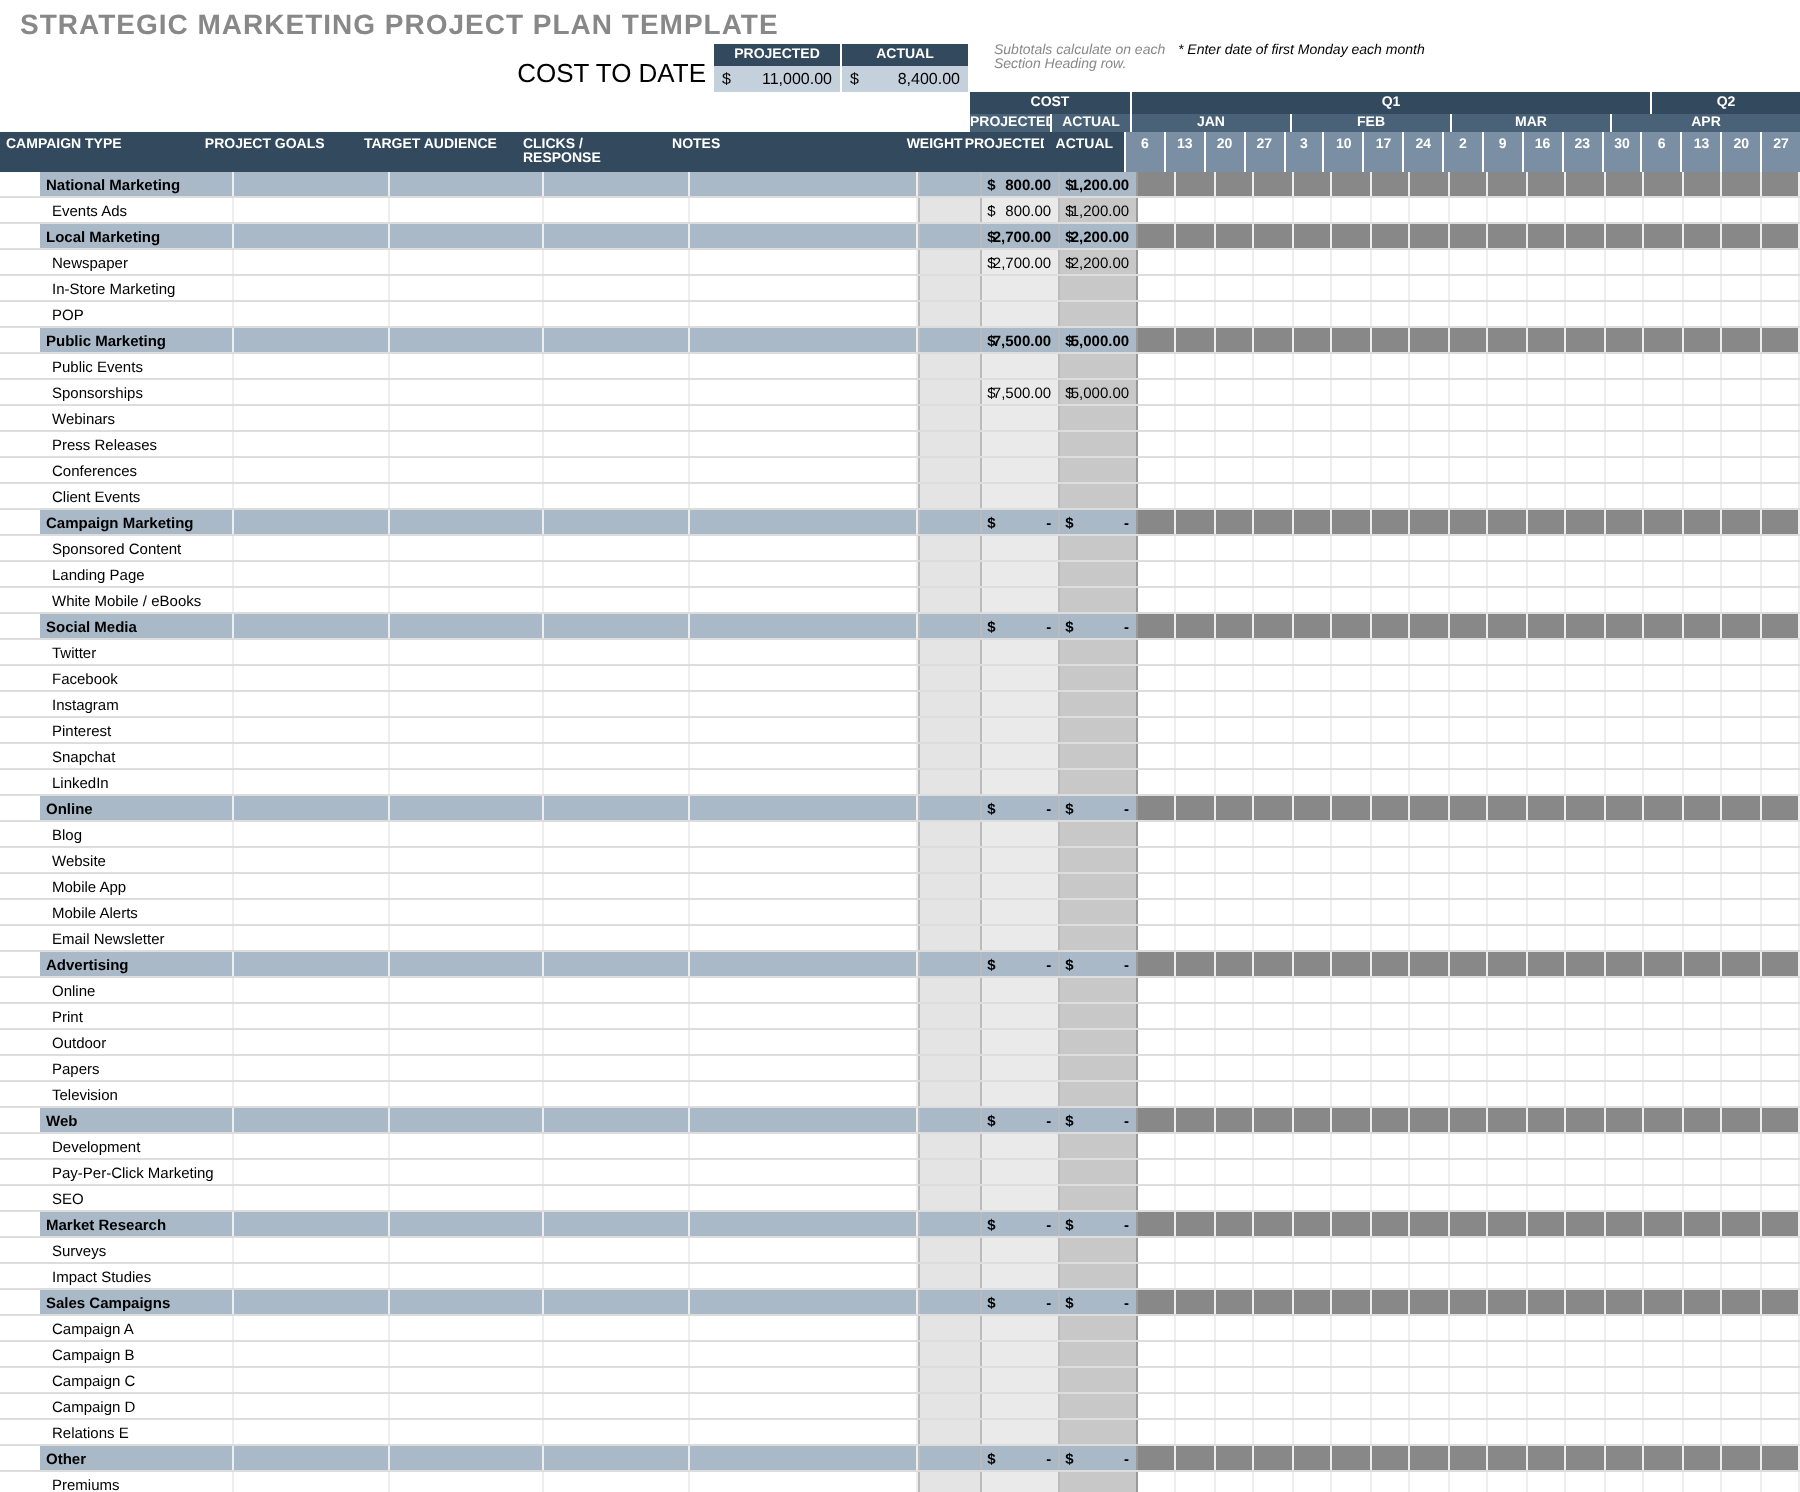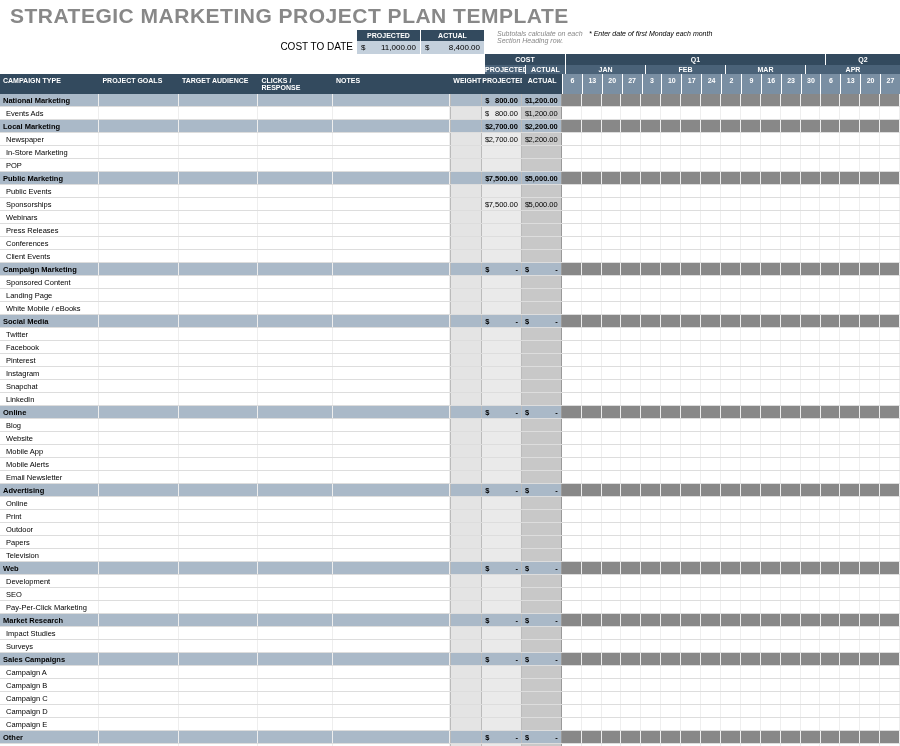--- a/index.html
+++ b/index.html
@@ -5,39 +5,39 @@
 * { box-sizing: border-box; margin: 0; padding: 0; }
 body {
   font-family: Arial, sans-serif;
   font-size: 8px;
   background: #fff;
   width: 900px;
   height: 746px;
   overflow: hidden;
 }
 .title {
-  font-size: 21px;
+  font-size: 14px;
   font-weight: bold;
   color: #888;
   letter-spacing: 0.5px;
   padding: 4px 0 2px 10px;
   font-family: Arial, sans-serif;
 }
 .top-area {
   display: flex;
   padding-left: 10px;
 }
 .cost-to-date {
   display: flex;
   align-items: flex-end;
   width: 475px;
   justify-content: flex-end;
 }
 .ctd-label {
-  font-size: 10px;
+  font-size: 13px;
   padding-bottom: 2px;
   padding-right: 4px;
 }
 .ctd-boxes {
   display: flex;
   flex-direction: column;
 }
 .ctd-headers {
   display: flex;
 }
@@ -167,21 +167,21 @@
   line-height: 13px;
   border-bottom: 1px solid #ddd;
 }
 .cell {
   font-size: 7.5px;
   padding-left: 3px;
   border-right: 1px solid #eee;
   overflow: hidden;
   white-space: nowrap;
 }
-.cell.campaign { width: 100px; }
+.cell.campaign { width: 100px; margin-left: 20px; }
 .cell.goals { width: 80px; }
 .cell.audience { width: 80px; }
 .cell.clicks { width: 75px; }
 .cell.notes { width: 118px; }
 .cell.weight {
   width: 32px;
   background: #e4e4e4;
   border-right: 1px solid #bbb;
   border-left: 1px solid #bbb;
 }
@@ -816,48 +816,48 @@
       <div class="cell gantt"></div>
       <div class="cell gantt"></div>
       <div class="cell gantt"></div>
       <div class="cell gantt"></div>
       <div class="cell gantt"></div>
       <div class="cell gantt"></div>
       <div class="cell gantt"></div>
       <div class="cell gantt"></div>
     </div>
     <div class="data-row sub-row">
+      <div class="cell campaign">Instagram</div>
+      <div class="cell goals"></div>
+      <div class="cell audience"></div>
+      <div class="cell clicks"></div>
+      <div class="cell notes"></div>
+      <div class="cell weight"></div>
+      <div class="cell proj"></div>
+      <div class="cell act"></div>
+      <div class="cell gantt"></div>
+      <div class="cell gantt"></div>
+      <div class="cell gantt"></div>
+      <div class="cell gantt"></div>
+      <div class="cell gantt"></div>
+      <div class="cell gantt"></div>
+      <div class="cell gantt"></div>
+      <div class="cell gantt"></div>
+      <div class="cell gantt"></div>
+      <div class="cell gantt"></div>
+      <div class="cell gantt"></div>
+      <div class="cell gantt"></div>
+      <div class="cell gantt"></div>
+      <div class="cell gantt"></div>
+      <div class="cell gantt"></div>
+      <div class="cell gantt"></div>
+      <div class="cell gantt"></div>
+    </div>
+    <div class="data-row sub-row">
       <div class="cell campaign">Pinterest</div>
-      <div class="cell goals"></div>
-      <div class="cell audience"></div>
-      <div class="cell clicks"></div>
-      <div class="cell notes"></div>
-      <div class="cell weight"></div>
-      <div class="cell proj"></div>
-      <div class="cell act"></div>
-      <div class="cell gantt"></div>
-      <div class="cell gantt"></div>
-      <div class="cell gantt"></div>
-      <div class="cell gantt"></div>
-      <div class="cell gantt"></div>
-      <div class="cell gantt"></div>
-      <div class="cell gantt"></div>
-      <div class="cell gantt"></div>
-      <div class="cell gantt"></div>
-      <div class="cell gantt"></div>
-      <div class="cell gantt"></div>
-      <div class="cell gantt"></div>
-      <div class="cell gantt"></div>
-      <div class="cell gantt"></div>
-      <div class="cell gantt"></div>
-      <div class="cell gantt"></div>
-      <div class="cell gantt"></div>
-    </div>
-    <div class="data-row sub-row">
-      <div class="cell campaign">Instagram</div>
       <div class="cell goals"></div>
       <div class="cell audience"></div>
       <div class="cell clicks"></div>
       <div class="cell notes"></div>
       <div class="cell weight"></div>
       <div class="cell proj"></div>
       <div class="cell act"></div>
       <div class="cell gantt"></div>
       <div class="cell gantt"></div>
       <div class="cell gantt"></div>
@@ -1302,48 +1302,48 @@
       <div class="cell gantt"></div>
       <div class="cell gantt"></div>
       <div class="cell gantt"></div>
       <div class="cell gantt"></div>
       <div class="cell gantt"></div>
       <div class="cell gantt"></div>
       <div class="cell gantt"></div>
       <div class="cell gantt"></div>
     </div>
     <div class="data-row sub-row">
+      <div class="cell campaign">Pay-Per-Click Marketing</div>
+      <div class="cell goals"></div>
+      <div class="cell audience"></div>
+      <div class="cell clicks"></div>
+      <div class="cell notes"></div>
+      <div class="cell weight"></div>
+      <div class="cell proj"></div>
+      <div class="cell act"></div>
+      <div class="cell gantt"></div>
+      <div class="cell gantt"></div>
+      <div class="cell gantt"></div>
+      <div class="cell gantt"></div>
+      <div class="cell gantt"></div>
+      <div class="cell gantt"></div>
+      <div class="cell gantt"></div>
+      <div class="cell gantt"></div>
+      <div class="cell gantt"></div>
+      <div class="cell gantt"></div>
+      <div class="cell gantt"></div>
+      <div class="cell gantt"></div>
+      <div class="cell gantt"></div>
+      <div class="cell gantt"></div>
+      <div class="cell gantt"></div>
+      <div class="cell gantt"></div>
+      <div class="cell gantt"></div>
+    </div>
+    <div class="data-row sub-row">
       <div class="cell campaign">SEO</div>
-      <div class="cell goals"></div>
-      <div class="cell audience"></div>
-      <div class="cell clicks"></div>
-      <div class="cell notes"></div>
-      <div class="cell weight"></div>
-      <div class="cell proj"></div>
-      <div class="cell act"></div>
-      <div class="cell gantt"></div>
-      <div class="cell gantt"></div>
-      <div class="cell gantt"></div>
-      <div class="cell gantt"></div>
-      <div class="cell gantt"></div>
-      <div class="cell gantt"></div>
-      <div class="cell gantt"></div>
-      <div class="cell gantt"></div>
-      <div class="cell gantt"></div>
-      <div class="cell gantt"></div>
-      <div class="cell gantt"></div>
-      <div class="cell gantt"></div>
-      <div class="cell gantt"></div>
-      <div class="cell gantt"></div>
-      <div class="cell gantt"></div>
-      <div class="cell gantt"></div>
-      <div class="cell gantt"></div>
-    </div>
-    <div class="data-row sub-row">
-      <div class="cell campaign">Pay-Per-Click Marketing</div>
       <div class="cell goals"></div>
       <div class="cell audience"></div>
       <div class="cell clicks"></div>
       <div class="cell notes"></div>
       <div class="cell weight"></div>
       <div class="cell proj"></div>
       <div class="cell act"></div>
       <div class="cell gantt"></div>
       <div class="cell gantt"></div>
       <div class="cell gantt"></div>
@@ -1383,48 +1383,48 @@
       <div class="cell gantt"></div>
       <div class="cell gantt"></div>
       <div class="cell gantt"></div>
       <div class="cell gantt"></div>
       <div class="cell gantt"></div>
       <div class="cell gantt"></div>
       <div class="cell gantt"></div>
       <div class="cell gantt"></div>
     </div>
     <div class="data-row sub-row">
+      <div class="cell campaign">Surveys</div>
+      <div class="cell goals"></div>
+      <div class="cell audience"></div>
+      <div class="cell clicks"></div>
+      <div class="cell notes"></div>
+      <div class="cell weight"></div>
+      <div class="cell proj"></div>
+      <div class="cell act"></div>
+      <div class="cell gantt"></div>
+      <div class="cell gantt"></div>
+      <div class="cell gantt"></div>
+      <div class="cell gantt"></div>
+      <div class="cell gantt"></div>
+      <div class="cell gantt"></div>
+      <div class="cell gantt"></div>
+      <div class="cell gantt"></div>
+      <div class="cell gantt"></div>
+      <div class="cell gantt"></div>
+      <div class="cell gantt"></div>
+      <div class="cell gantt"></div>
+      <div class="cell gantt"></div>
+      <div class="cell gantt"></div>
+      <div class="cell gantt"></div>
+      <div class="cell gantt"></div>
+      <div class="cell gantt"></div>
+    </div>
+    <div class="data-row sub-row">
       <div class="cell campaign">Impact Studies</div>
-      <div class="cell goals"></div>
-      <div class="cell audience"></div>
-      <div class="cell clicks"></div>
-      <div class="cell notes"></div>
-      <div class="cell weight"></div>
-      <div class="cell proj"></div>
-      <div class="cell act"></div>
-      <div class="cell gantt"></div>
-      <div class="cell gantt"></div>
-      <div class="cell gantt"></div>
-      <div class="cell gantt"></div>
-      <div class="cell gantt"></div>
-      <div class="cell gantt"></div>
-      <div class="cell gantt"></div>
-      <div class="cell gantt"></div>
-      <div class="cell gantt"></div>
-      <div class="cell gantt"></div>
-      <div class="cell gantt"></div>
-      <div class="cell gantt"></div>
-      <div class="cell gantt"></div>
-      <div class="cell gantt"></div>
-      <div class="cell gantt"></div>
-      <div class="cell gantt"></div>
-      <div class="cell gantt"></div>
-    </div>
-    <div class="data-row sub-row">
-      <div class="cell campaign">Surveys</div>
       <div class="cell goals"></div>
       <div class="cell audience"></div>
       <div class="cell clicks"></div>
       <div class="cell notes"></div>
       <div class="cell weight"></div>
       <div class="cell proj"></div>
       <div class="cell act"></div>
       <div class="cell gantt"></div>
       <div class="cell gantt"></div>
       <div class="cell gantt"></div>
@@ -1572,21 +1572,21 @@
       <div class="cell gantt"></div>
       <div class="cell gantt"></div>
       <div class="cell gantt"></div>
       <div class="cell gantt"></div>
       <div class="cell gantt"></div>
       <div class="cell gantt"></div>
       <div class="cell gantt"></div>
       <div class="cell gantt"></div>
     </div>
     <div class="data-row sub-row">
-      <div class="cell campaign">Campaign E</div>
+      <div class="cell campaign">Relations E</div>
       <div class="cell goals"></div>
       <div class="cell audience"></div>
       <div class="cell clicks"></div>
       <div class="cell notes"></div>
       <div class="cell weight"></div>
       <div class="cell proj"></div>
       <div class="cell act"></div>
       <div class="cell gantt"></div>
       <div class="cell gantt"></div>
       <div class="cell gantt"></div>

